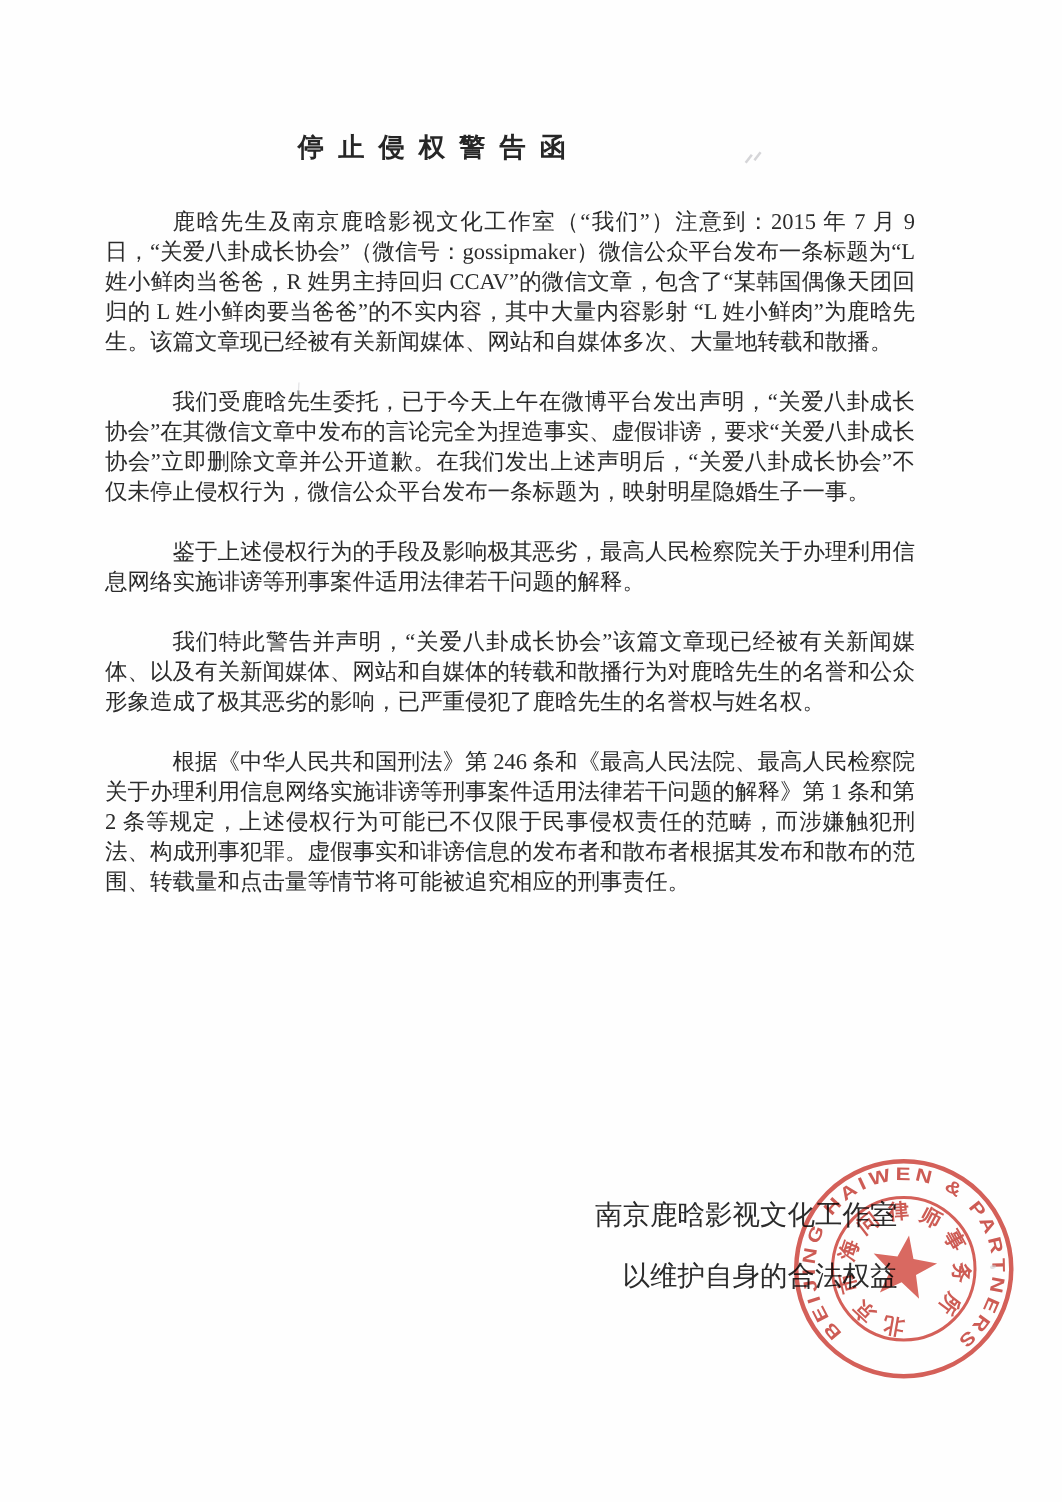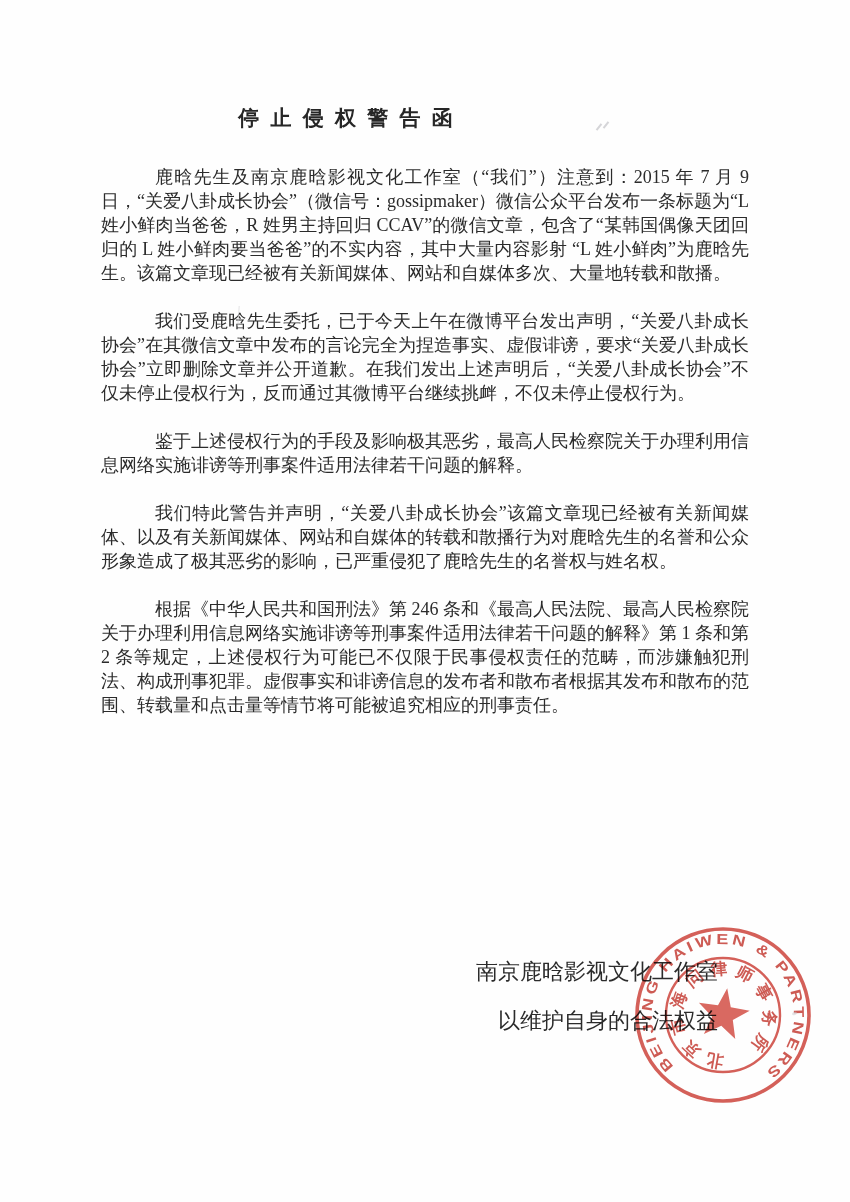--- a/index.html
+++ b/index.html
@@ -8,21 +8,21 @@
     background:#fefefe;
     font-family:"Liberation Serif","DejaVu Serif",serif;
     color:#2b2b2b;
   }
   .doc-title{
     position:absolute;top:104px;left:0;width:694px;
     text-align:center;font-size:21px;font-weight:bold;
     letter-spacing:3px;color:#262626;white-space:pre;
   }
   .doc-body{
-    position:absolute;left:101px;top:165px;width:648px;
+    position:absolute;left:84px;top:165px;width:648px;
     font-size:18px;line-height:24px;text-align:justify;
   }
   .doc-body p{
     margin:0 0 24px 0;text-indent:54px;
     word-break:normal;
   }
   .doc-body b u{
     text-underline-offset:3px;
     text-decoration-thickness:1.5px;
   }
@@ -56,21 +56,21 @@
 </style>
 </head>
 <body>
 
 <div class="page">
 
   <div class="doc-title">停 止 侵 权 警 告 函</div>
 
   <div class="doc-body">
       <p>鹿晗先生及南京鹿晗影视文化工作室（“我们”）注意到：2015 年 7 月 9 日，“关爱八卦成长协会”（微信号：gossipmaker）微信公众平台发布一条标题为“L 姓小鲜肉当爸爸，R 姓男主持回归 CCAV”的微信文章，包含了“某韩国偶像天团回归的 L 姓小鲜肉要当爸爸”的不实内容，其中大量内容影射 “L 姓小鲜肉”为鹿晗先生。该篇文章现已经被有关新闻媒体、网站和自媒体多次、大量地转载和散播。</p>
-      <p>我们受鹿晗先生委托，已于今天上午在微博平台发出声明，“关爱八卦成长协会”在其微信文章中发布的言论完全为捏造事实、虚假诽谤，要求“关爱八卦成长协会”立即删除文章并公开道歉。在我们发出上述声明后，“关爱八卦成长协会”不仅未停止侵权行为，反而通过其微博平台继续挑衅，不仅未停止侵权行为。</p>
+      <p>我们受鹿晗先生委托，已于今天上午在微博平台发出声明，“关爱八卦成长协会”在其微信文章中发布的言论完全为捏造事实、虚假诽谤，要求“关爱八卦成长协会”立即删除文章并公开道歉。在我们发出上述声明后，“关爱八卦成长协会”不仅未停止侵权行为，微信公众平台发布一条标题为，映射明星隐婚生子一事。</p>
       <p>鉴于上述侵权行为的手段及影响极其恶劣，最高人民检察院关于办理利用信息网络实施诽谤等刑事案件适用法律若干问题的解释。</p>
       <p>我们特此警告并声明，“关爱八卦成长协会”该篇文章现已经被有关新闻媒体、以及有关新闻媒体、网站和自媒体的转载和散播行为对鹿晗先生的名誉和公众形象造成了极其恶劣的影响，已严重侵犯了鹿晗先生的名誉权与姓名权。</p>
       <p>根据《中华人民共和国刑法》第 246 条和《最高人民法院、最高人民检察院关于办理利用信息网络实施诽谤等刑事案件适用法律若干问题的解释》第 1 条和第 2 条等规定，上述侵权行为可能已不仅限于民事侵权责任的范畴，而涉嫌触犯刑法、构成刑事犯罪。虚假事实和诽谤信息的发布者和散布者根据其发布和散布的范围、转载量和点击量等情节将可能被追究相应的刑事责任。</p>
     </div>
 
   <div class="signature">
     <div>南京鹿晗影视文化工作室</div>
     <div>以维护自身的合法权益</div>
   </div>
 

